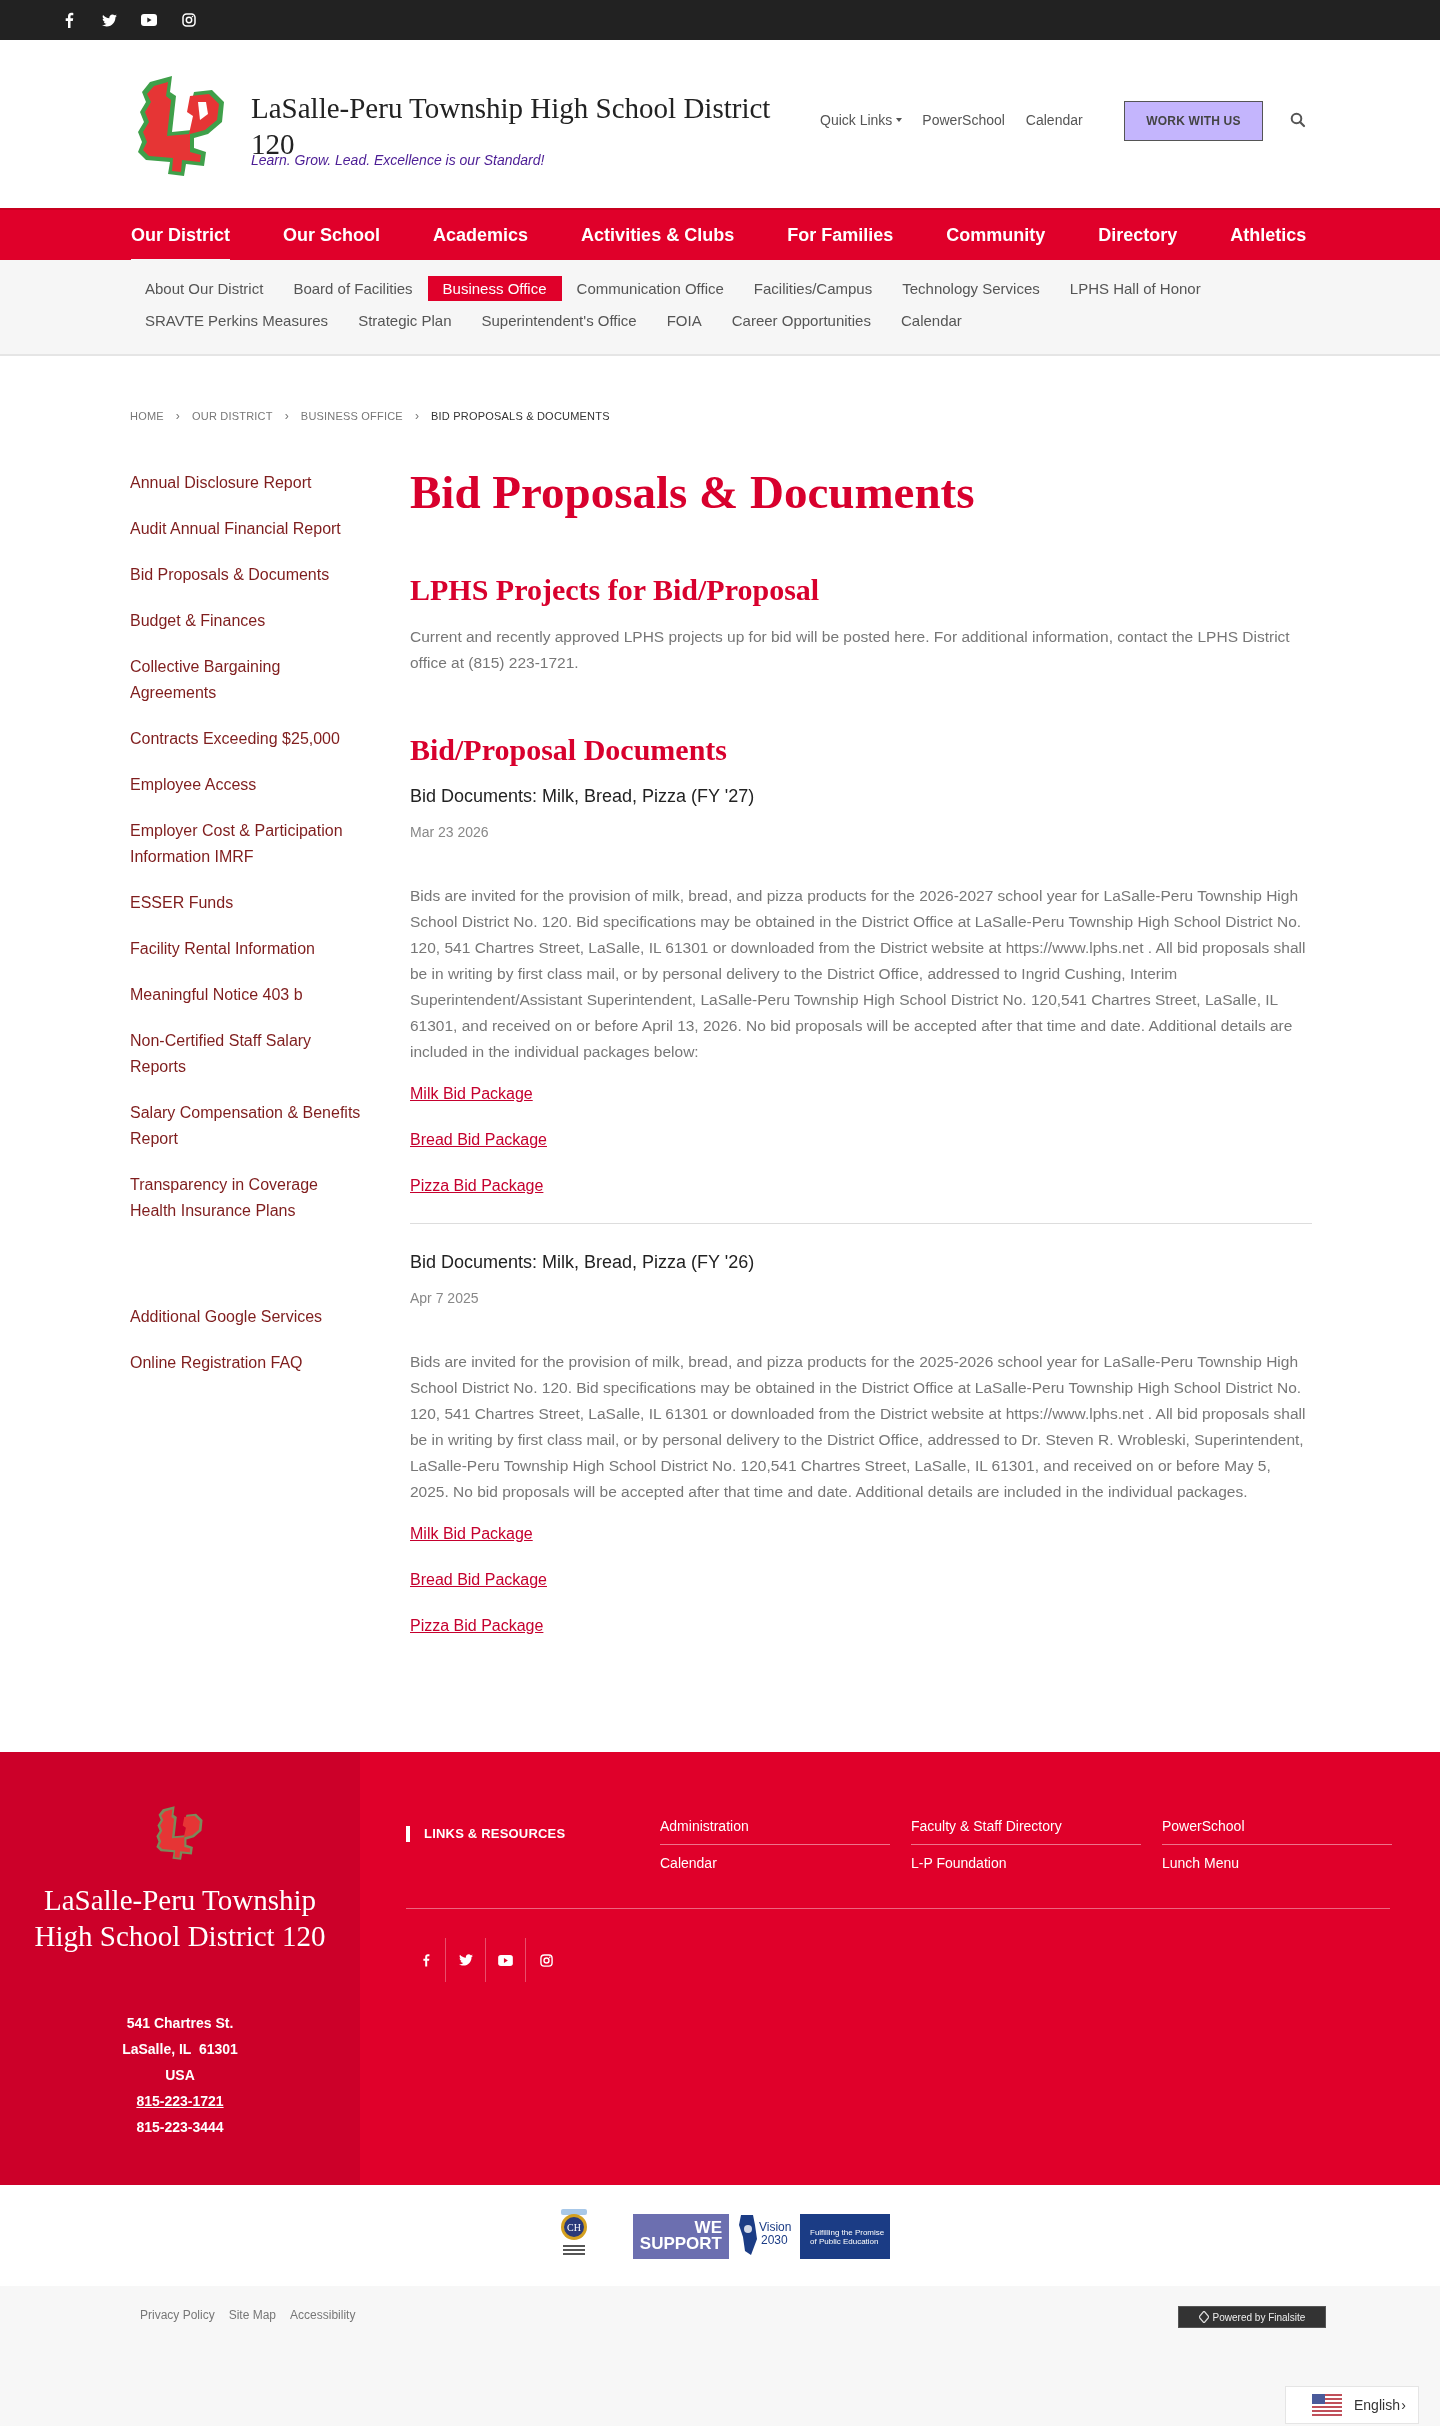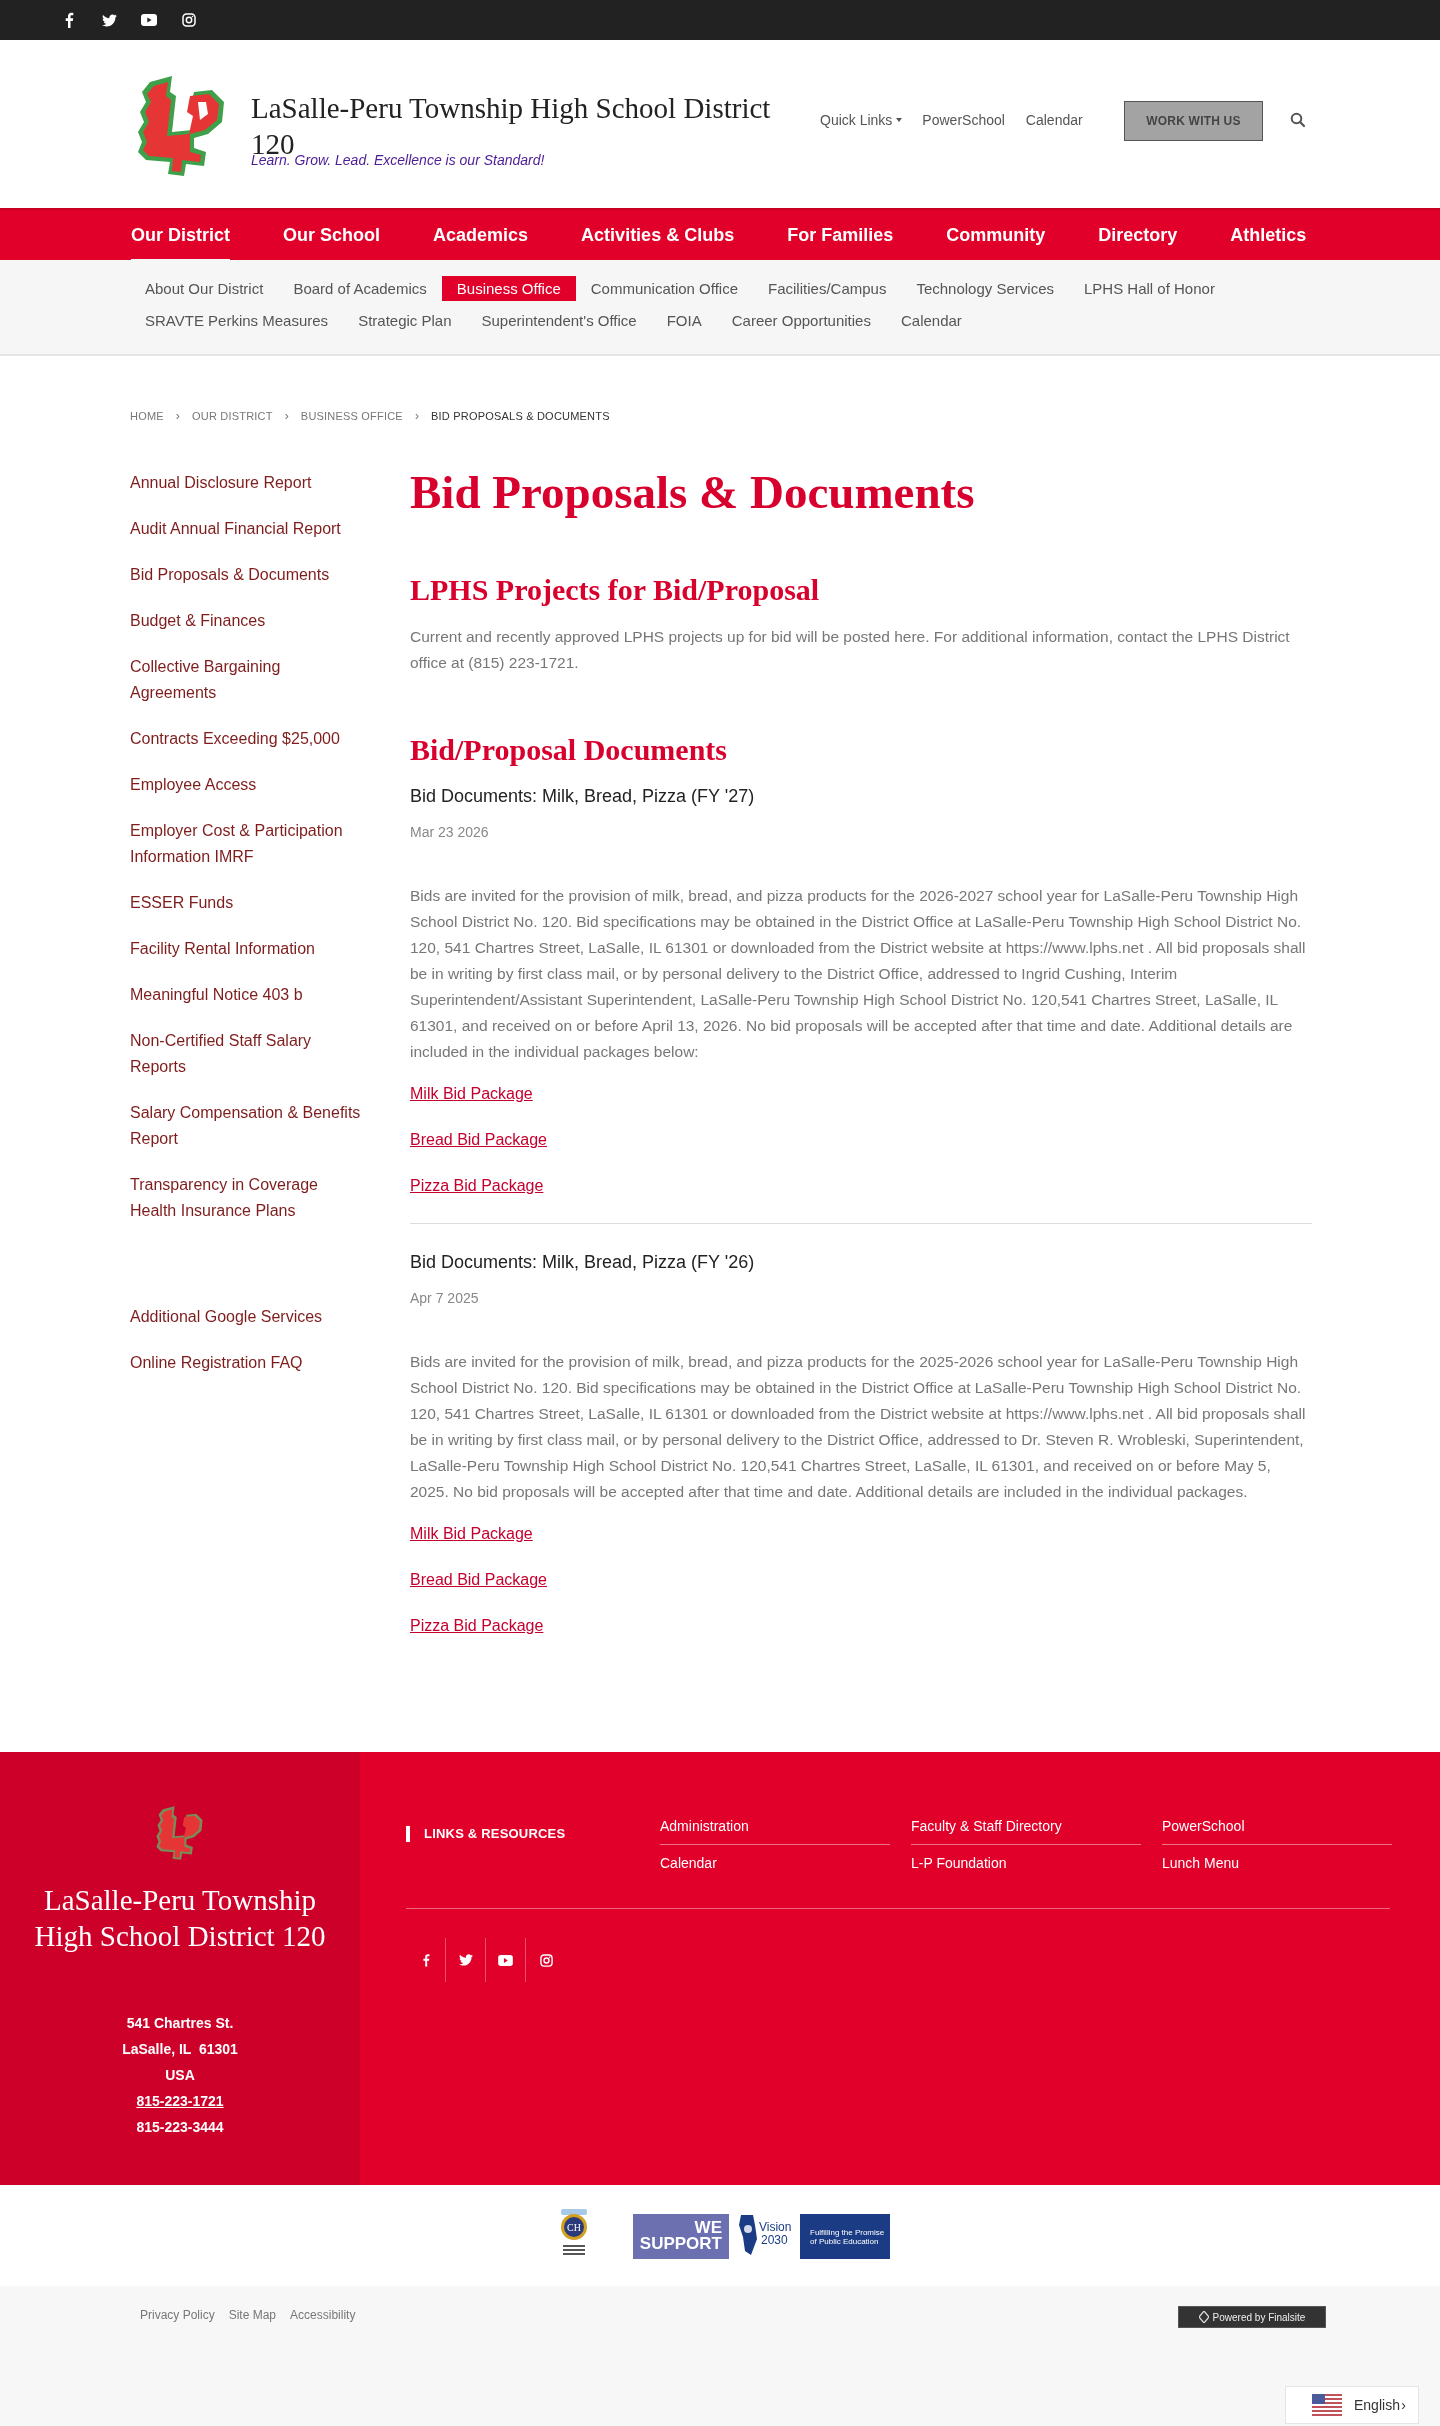--- a/index.html
+++ b/index.html
@@ -13,21 +13,21 @@
 
   
   .header { height: 168px; position: relative; background: #fff; }
   .logo { position: absolute; left: 132px; top: 70px; width: 100px; height: 108px; }
   .site-title { position: absolute; left: 251px; top: 74px; width: 560px; font-family: "Liberation Serif", serif; font-size: 29px; line-height: 36px; color: #222; }
   .tagline { position: absolute; left: 251px; top: 151px; font-size: 14px; font-style: italic; color: #4c1d95; }
   .util-nav { position: absolute; left: 820px; top: 101px; display: flex; align-items: center; }
   .util-nav .ql { font-size: 14px; color: #555; margin-right: 20px; cursor: pointer; display: flex; align-items: center; }
   .util-nav .ql .caret { display: inline-block; margin-left: 4px; width: 0; height: 0; border-left: 3px solid transparent; border-right: 3px solid transparent; border-top: 4px solid #555; }
   .util-nav .ulink { font-size: 14px; color: #555; margin-right: 21px; cursor: pointer; }
-  .work-btn { position: absolute; left: 1124px; top: 101px; width: 139px; height: 40px; border: 1px solid #555; font-size: 12px; font-weight: bold; color: #444; display: flex; align-items: center; justify-content: center; letter-spacing: 0.2px; cursor: pointer; background: #a3a3a3; }
+  .work-btn { position: absolute; left: 1124px; top: 101px; width: 139px; height: 40px; border: 1px solid #555; font-size: 12px; font-weight: bold; color: #444; display: flex; align-items: center; justify-content: center; letter-spacing: 0.2px; cursor: pointer; background: #c4b5fd; }
   .search-btn { position: absolute; left: 1290px; top: 112px; width: 20px; height: 20px; cursor: pointer; }
 
   
   .mainnav { height: 52px; background: #e0002a; border-top: 2px solid #c8001f; display: flex; align-items: center; padding-left: 131px; }
   .mainnav .mi { color: #fff; font-size: 18px; font-weight: bold; margin-right: 53px; position: relative; height: 52px; display: flex; align-items: center; cursor: pointer; }
   .mainnav .mi.active::after { content: ""; position: absolute; left: 0; right: 0; bottom: -2px; height: 4px; background: #f6f6f6; }
   .subnav { background: #f6f6f6; padding: 12px 0 12px 130px; border-bottom: 2px solid #e5e5e5; height: 96px; }
   .subnav .row { display: flex; align-items: center; height: 32px; }
   .subnav .si { font-size: 15px; color: #555; padding: 4px 15px; margin-right: 0; cursor: pointer; white-space: nowrap; }
   .subnav .si.active { background: #e0002a; color: #fff; }
@@ -152,21 +152,21 @@
   <span class="mi">Activities &amp; Clubs</span>
   <span class="mi">For Families</span>
   <span class="mi">Community</span>
   <span class="mi">Directory</span>
   <span class="mi">Athletics</span>
 </div>
 
 <div class="subnav">
   <div class="row">
     <span class="si">About Our District</span>
-    <span class="si">Board of Academics</span>
+    <span class="si">Board of Facilities</span>
     <span class="si active">Business Office</span>
     <span class="si">Communication Office</span>
     <span class="si">Facilities/Campus</span>
     <span class="si">Technology Services</span>
     <span class="si">LPHS Hall of Honor</span>
   </div>
   <div class="row">
     <span class="si">SRAVTE Perkins Measures</span>
     <span class="si">Strategic Plan</span>
     <span class="si">Superintendent's Office</span>

